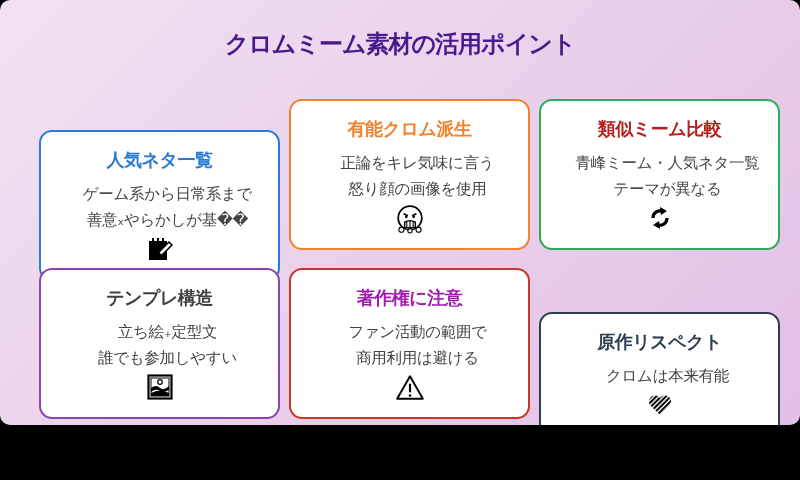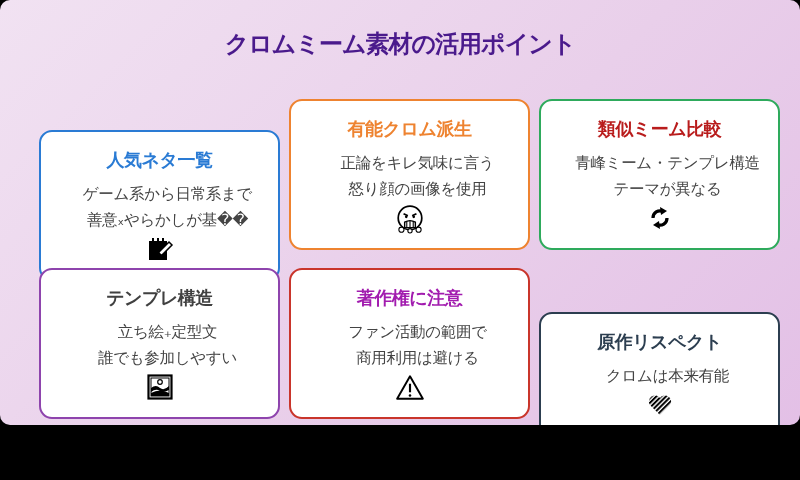--- a/index.html
+++ b/index.html
@@ -72,21 +72,21 @@
       <path d="M11 16 L11 22 M14 15.5 L14 22 M17 16 L17 22" stroke="#000" stroke-width="1"></path>
       <circle cx="6" cy="24" r="2.4" fill="#fff" stroke="#000" stroke-width="1"></circle>
       <circle cx="22" cy="24" r="2.4" fill="#fff" stroke="#000" stroke-width="1"></circle>
       <circle cx="14" cy="25" r="2" fill="#fff" stroke="#000" stroke-width="1"></circle>
     </svg>
   </div>
 
   <div class="card" style="left:539px; top:99px; border-color:#2eaa5c;">
     <div class="card-title" style="color:#b91c1c;">類似ミーム比較</div>
     <div class="card-body">
-      <div>青峰ミーム・テンプレ構造</div>
+      <div>青峰ミーム・人気ネタ一覧</div>
       <div>テーマが異なる</div>
     </div>
     <svg class="card-icon" viewBox="0 0 28 28">
       <path d="M7 14 A7 7 0 0 1 17 7.5" fill="none" stroke="#000" stroke-width="3.2"></path>
       <path d="M14 3 L21 7 L15 11 Z" fill="#000"></path>
       <path d="M21 14 A7 7 0 0 1 11 20.5" fill="none" stroke="#000" stroke-width="3.2"></path>
       <path d="M14 25 L7 21 L13 17 Z" fill="#000"></path>
     </svg>
   </div>
 

